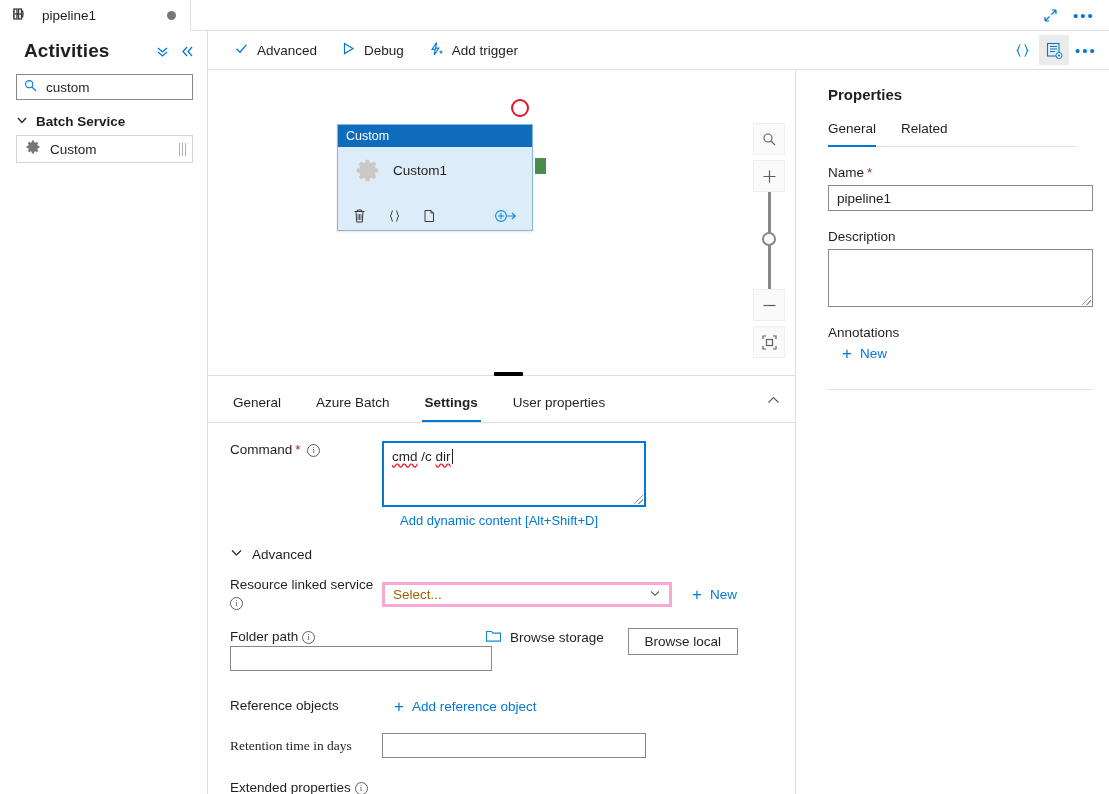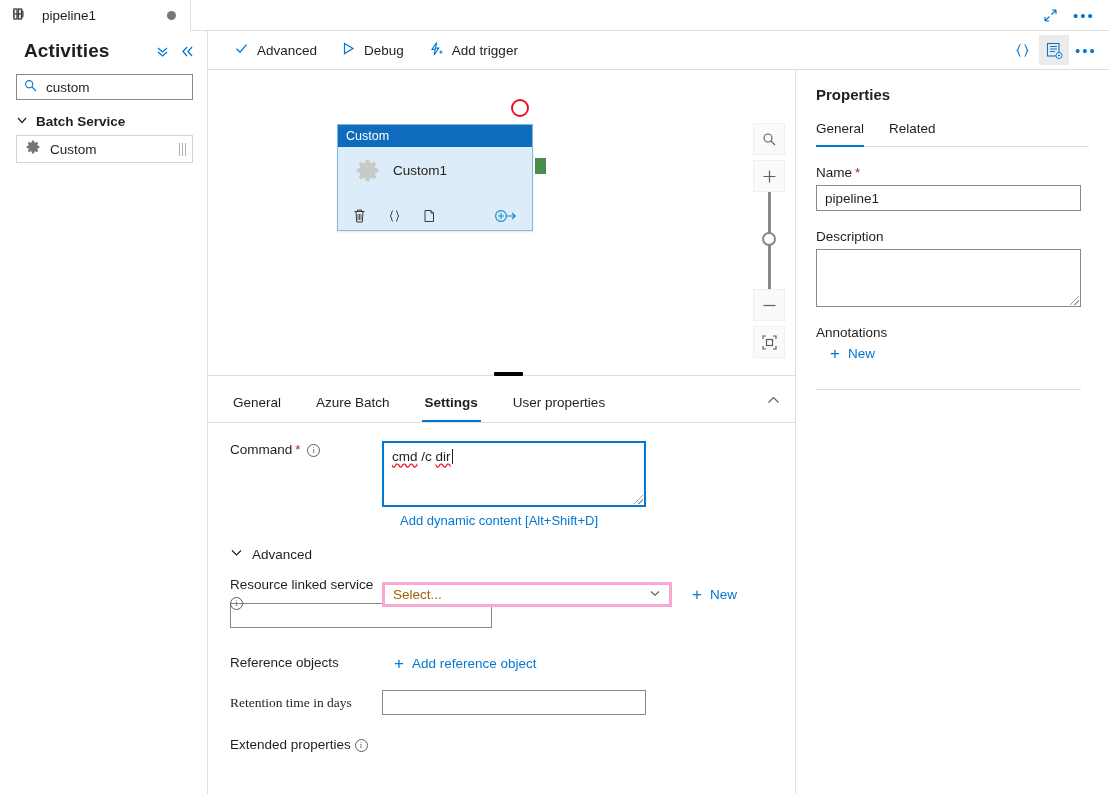--- a/index.html
+++ b/index.html
@@ -213,21 +213,21 @@
     height: 25px; border: 1px solid #8a8886; background: #fff;
   }
   .btn-outline {
     height: 27px; min-width: 110px; border: 1px solid #8a8886; background: #fff;
     font-size: 13.5px; color: #201f1e; cursor: pointer; font-family: inherit;
   }
 
   
   .props {
     position: absolute; left: 795px; top: 70px; width: 314px; height: 724px;
-    background: #fff; border-left: 1px solid #e1dfdd; padding: 0 20px;
+    background: #fff; border-left: 1px solid #e1dfdd; padding: 0 32px;
   }
   .props-title { font-size: 15px; font-weight: 600; margin: 16px 0 0 0; }
   .props-tabs {
     display: flex; gap: 25px; margin-top: 18px;
     border-bottom: 1px solid #e1dfdd;
   }
   .props-tab {
     font-size: 13.5px; padding-bottom: 9px; cursor: pointer;
     border-bottom: 2px solid transparent; margin-bottom: -1px;
   }
@@ -508,20 +508,35 @@
               <path d="M2 4.5 L6 8.2 L10 4.5" stroke="#605e5c" stroke-width="1.1" fill="none"></path>
             </svg>
           </span>
         </div>
         <div class="link-btn" style="margin-left:20px;">
           <span class="plus">+</span>
           <span>New</span>
         </div>
       </div>
 
+      <div class="row" style="margin-top:16px; align-items:flex-start;">
+        <div class="lbl">
+          <span>Folder path</span>
+          <span class="info-i">i</span>
+        </div>
+        <div class="link-btn" style="margin-left:103px; color:#201f1e;">
+          <span>
+            <svg width="17" height="15" viewBox="0 0 17 15">
+              <path d="M1.5 3.5 h5 l1.3 1.6 h7.7 v8 h-14 Z" stroke="#0f8bd4" stroke-width="1.1" fill="none"></path>
+            </svg>
+          </span>
+          <span>Browse storage</span>
+        </div>
+        <button class="btn-outline" style="margin-left:24px;">Browse local</button>
+      </div>
       <div class="txt-input" style="width:262px; margin:-9px 0 0 22px;"></div>
 
       <div class="row" style="margin-top:26px; align-items:center;">
         <div class="lbl">Reference objects</div>
         <div class="link-btn" style="margin-left:12px;">
           <span class="plus">+</span>
           <span>Add reference object</span>
         </div>
       </div>
 

